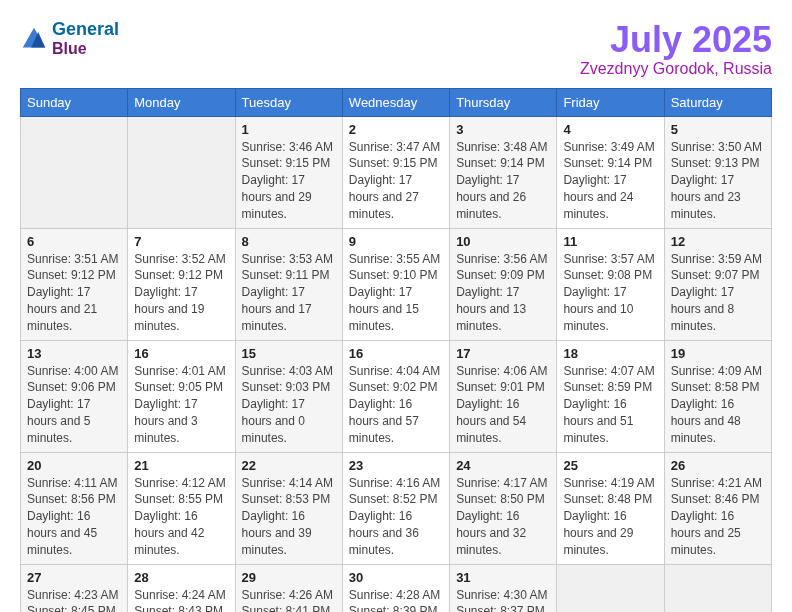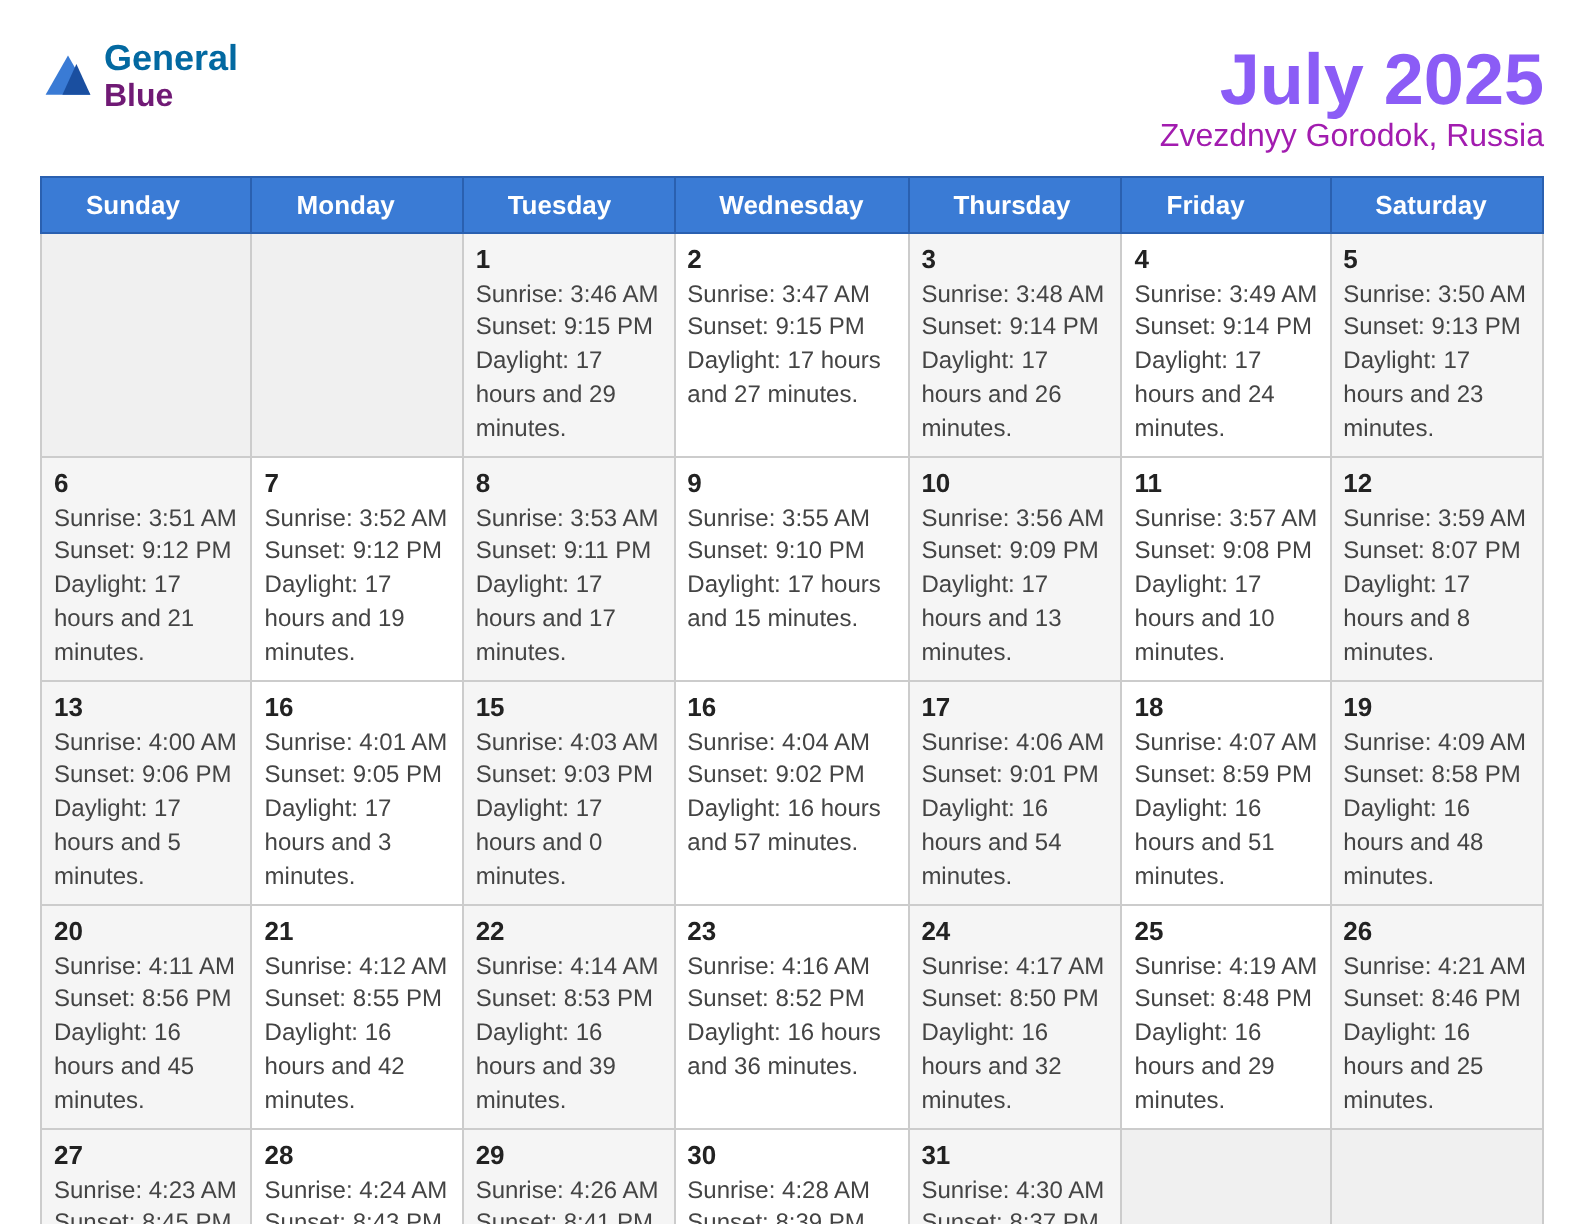--- a/index.html
+++ b/index.html
@@ -52,23 +52,23 @@
     }
     .calendar {
       width: 100%;
       border-collapse: collapse;
       font-size: 11px;
     }
     .calendar th {
       background-color: #3a7bd5;
       color: #fff;
       text-align: left;
-      padding: 6px 22px;
+      padding: 6px 6px;
       font-size: 13px;
-      font-weight: bold;
+      font-weight: normal;
       border: 1px solid #2a60b0;
     }
     .calendar td {
       border: 1px solid #ccc;
       vertical-align: top;
       padding: 5px 6px;
       width: 107px;
       min-height: 80px;
       height: 88px;
       background: #fff;
@@ -197,21 +197,21 @@
         </td>
         <td>
           <div class="day-number">11</div>
           <div class="day-info" style="white-space: pre-line;">Sunrise: 3:57 AM
 Sunset: 9:08 PM
 Daylight: 17 hours and 10 minutes.</div>
         </td>
         <td>
           <div class="day-number">12</div>
           <div class="day-info" style="white-space: pre-line;">Sunrise: 3:59 AM
-Sunset: 8:07 PM
+Sunset: 9:07 PM
 Daylight: 17 hours and 8 minutes.</div>
         </td>
       </tr>
       <tr class="week-row">
         <td>
           <div class="day-number">13</div>
           <div class="day-info" style="white-space: pre-line;">Sunrise: 4:00 AM
 Sunset: 9:06 PM
 Daylight: 17 hours and 5 minutes.</div>
         </td>

